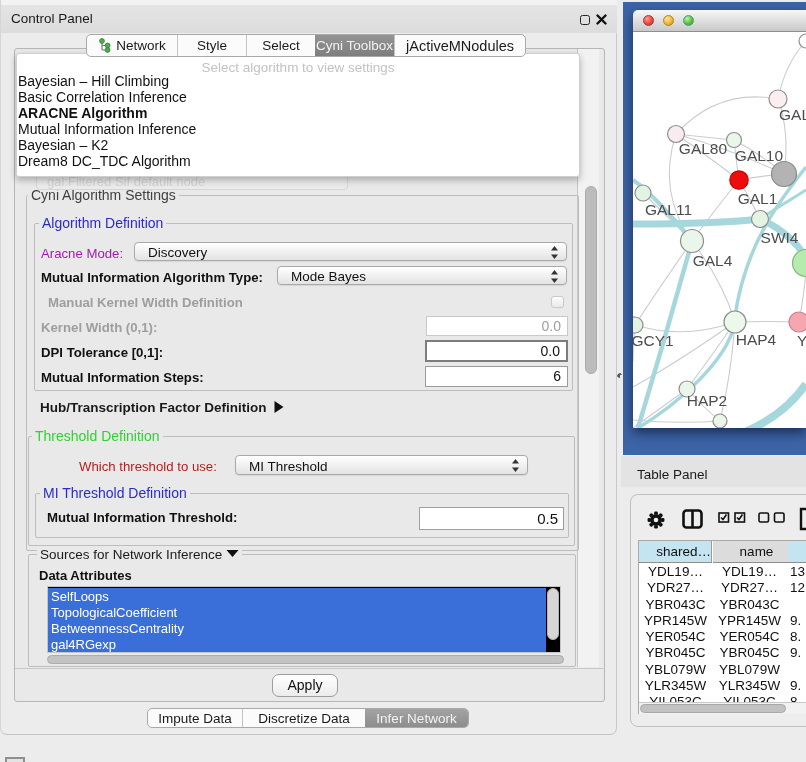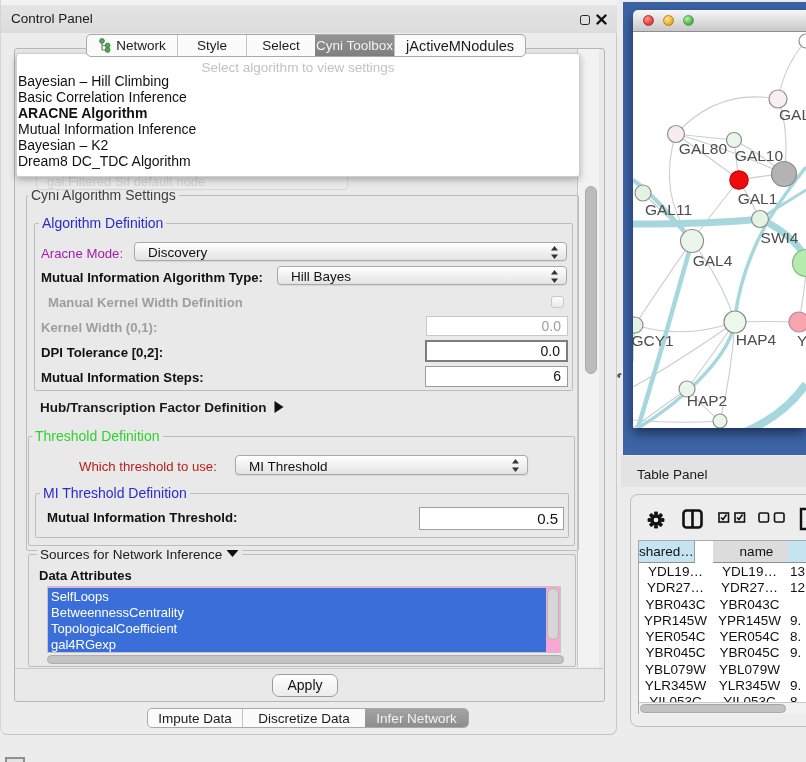--- a/index.html
+++ b/index.html
@@ -45,34 +45,34 @@
     <div class="abs combo" style="left:133px; top:242px; width:433px; height:19px;">
       <span style="position:absolute; left:13px; top:2px; font-size:13.5px; color:#111;">Discovery</span>
       <svg class="carets" width="9" height="13" viewBox="0 0 9 13" style="position:absolute; right:7px; top:3px;">
           <path d="M4.5 0 L8 4.5 L1 4.5 Z" fill="#333"></path>
           <path d="M4.5 13 L8 8.5 L1 8.5 Z" fill="#333"></path>
         </svg>
     </div>
 
     <div class="abs" style="left:40px; top:270px; font-weight:bold; color:#111;">Mutual Information Algorithm Type:</div>
     <div class="abs combo" style="left:276px; top:266px; width:290px; height:19px;">
-      <span style="position:absolute; left:13px; top:2px; font-size:13.5px; color:#111;">Hill Bayes</span>
+      <span style="position:absolute; left:13px; top:2px; font-size:13.5px; color:#111;">Mode Bayes</span>
       <svg class="carets" width="9" height="13" viewBox="0 0 9 13" style="position:absolute; right:7px; top:3px;">
           <path d="M4.5 0 L8 4.5 L1 4.5 Z" fill="#333"></path>
           <path d="M4.5 13 L8 8.5 L1 8.5 Z" fill="#333"></path>
         </svg>
     </div>
 
     <div class="abs" style="left:47px; top:295px; font-weight:bold; color:#9e9e9e;">Manual Kernel Width Definition</div>
     <div class="abs" style="left:550px; top:296px; width:13px; height:12px; background:linear-gradient(#fdfdfd,#e9e9e9); border:1px solid #c9c9c9; border-radius:3px;"></div>
 
     <div class="abs" style="left:40px; top:320px; font-weight:bold; color:#9e9e9e;">Kernel Width (0,1):</div>
     <div class="abs" style="left:425px; top:316px; width:142px; height:20px; background:#fff; border:1px solid #c9c9c9; font-size:14px; color:#9e9e9e; text-align:right; line-height:18px; padding-right:6px;">0.0</div>
 
-    <div class="abs" style="left:40px; top:345px; font-weight:bold; color:#111;">DPI Tolerance [0,2]:</div>
+    <div class="abs" style="left:40px; top:345px; font-weight:bold; color:#111;">DPI Tolerance [0,1]:</div>
     <div class="abs" style="left:424px; top:340px; width:143px; height:22px; background:#fff; border:2px solid #7d7d7d; font-size:14px; color:#111; text-align:right; line-height:18px; padding-right:6px;">0.0</div>
 
     <div class="abs" style="left:40px; top:370px; font-weight:bold; color:#111;">Mutual Information Steps:</div>
     <div class="abs" style="left:424px; top:366px; width:143px; height:21px; background:#fff; border:1px solid #9b9b9b; font-size:14px; color:#111; text-align:right; line-height:19px; padding-right:6px;">6</div>
 
     <div class="abs" style="left:39px; top:400px; font-size:13.5px; font-weight:bold; color:#1a1a1a;">Hub/Transcription Factor Definition</div>
     <svg class="abs" style="left:272px; top:400px;" width="12" height="14" viewBox="0 0 12 14">
         <path d="M1.5 1 L10.5 7 L1.5 13 Z" fill="#111"></path>
       </svg>
 
@@ -94,25 +94,25 @@
     <div class="abs" style="left:46px; top:510px; font-weight:bold; color:#111;">Mutual Information Threshold:</div>
     <div class="abs" style="left:418px; top:507px; width:145px; height:23px; background:#fff; border:1px solid #9f9f9f; font-size:15px; color:#111; text-align:right; line-height:21px; padding-right:5px;">0.5</div>
 
     <div class="abs" style="left:27px; top:554px; width:548px; height:113px; border:1px solid #bdbdbd; border-radius:2px;"></div>
     <div class="abs" style="left:36px; top:547px; padding:0 3px; background:#e9e9e9; font-size:13.5px; color:#1a1a1a;">Sources for Network Inference <svg width="13" height="9" viewBox="0 0 13 9" style="vertical-align:1px;">
           <path d="M0.5 1 L12.5 1 L6.5 8 Z" fill="#111"></path>
         </svg></div>
 
     <div class="abs" style="left:38px; top:568px; font-size:13px; font-weight:bold; color:#111;">Data Attributes</div>
 
-    <div class="abs" style="left:46px; top:586px; width:514px; height:67px; background:#f9a8d4; border:1px solid #c6c6c6;padding-left:32px;">
+    <div class="abs" style="left:46px; top:586px; width:514px; height:67px; background:#000000; border:1px solid #c6c6c6;padding-left:32px;">
       <div style="position:absolute; left:0; top:1px; width:498px; height:64px; background:#3a6fd9; color:#fff; font-size:13px;">
         <div style="padding:1px 0 0 3px; height:16px;">SelfLoops</div>
+        <div style="padding:1px 0 0 3px; height:16px;">TopologicalCoefficient</div>
         <div style="padding:1px 0 0 3px; height:16px;">BetweennessCentrality</div>
-        <div style="padding:1px 0 0 3px; height:16px;">TopologicalCoefficient</div>
         <div style="padding:1px 0 0 3px; height:16px;">gal4RGexp</div>
       </div>
       <div style="position:absolute; right:1px; top:1px; width:12px; height:52px; background:#d6d6d6; border:1px solid #b5b5b5; border-radius:6px;"></div>
     </div>
 
     <div class="abs" style="left:46px; top:655px; width:517px; height:9px; background:#c3c3c3; border:1px solid #adadad; border-radius:5px;"></div>
   </div>
 
   <div class="abs" style="left:14px; top:668px; width:590px; height:1px; background:#c9c9c9;"></div>
   <div class="abs" style="left:271px; top:674px; width:66px; height:23px; background:linear-gradient(#ffffff,#ececec); border:1px solid #9d9d9d; border-radius:7px; text-align:center; font-size:14px; line-height:21px; color:#111;">Apply</div>
@@ -269,21 +269,21 @@
     <rect x="1" y="1" width="9.5" height="9" rx="1.5" fill="none" stroke="#111" stroke-width="1.6"></rect>
     <rect x="16.5" y="1" width="9.5" height="9" rx="1.5" fill="none" stroke="#111" stroke-width="1.6"></rect>
   </svg>
   <svg class="abs" style="left:168px; top:12px;" width="18" height="24" viewBox="0 0 18 24">
     <path d="M2 2 L11 2 L16 7 L16 22 L2 22 Z" fill="none" stroke="#111" stroke-width="2.4"></path>
     <path d="M10.5 2.5 L10.5 7.5 L15.5 7.5" fill="none" stroke="#111" stroke-width="1.8"></path>
   </svg>
 
   <div class="abs" style="left:7px; top:45px; width:179px; height:174px; background:#fff; border:1px solid #a9a9a9; border-right:none; font-size:13.5px; color:#111;">
 
-    <div class="abs" style="left:0; top:0; width:56px; height:22px; background:#c4e4f2; border-right:1px solid #9b9b9b; border-bottom:1px solid #8f8f8f; text-align:left; line-height:22px;">shared…</div>
+    <div class="abs" style="left:0; top:0; width:73px; height:22px; background:#c4e4f2; border-right:1px solid #9b9b9b; border-bottom:1px solid #8f8f8f; text-align:right; line-height:22px;">shared…</div>
     <div class="abs" style="left:74px; top:0; width:88px; height:22px; background:#dcdcdc; border-right:1px solid #9b9b9b; border-bottom:1px solid #8f8f8f; text-align:center; line-height:22px;">name</div>
     <div class="abs" style="left:149px; top:0; width:30px; height:22px; background:#c4e4f2; border-bottom:1px solid #8f8f8f;"></div>
 
     <div class="abs" style="left:0; top:23px; width:179px; line-height:16.3px;">
       <div style="display:flex;">
           <span style="width:73px; text-align:center;">YDL19…</span>
           <span style="width:75px; text-align:center;">YDL19…</span>
           <span style="padding-left:3px;">13</span>
         </div>
       <div style="display:flex;">

